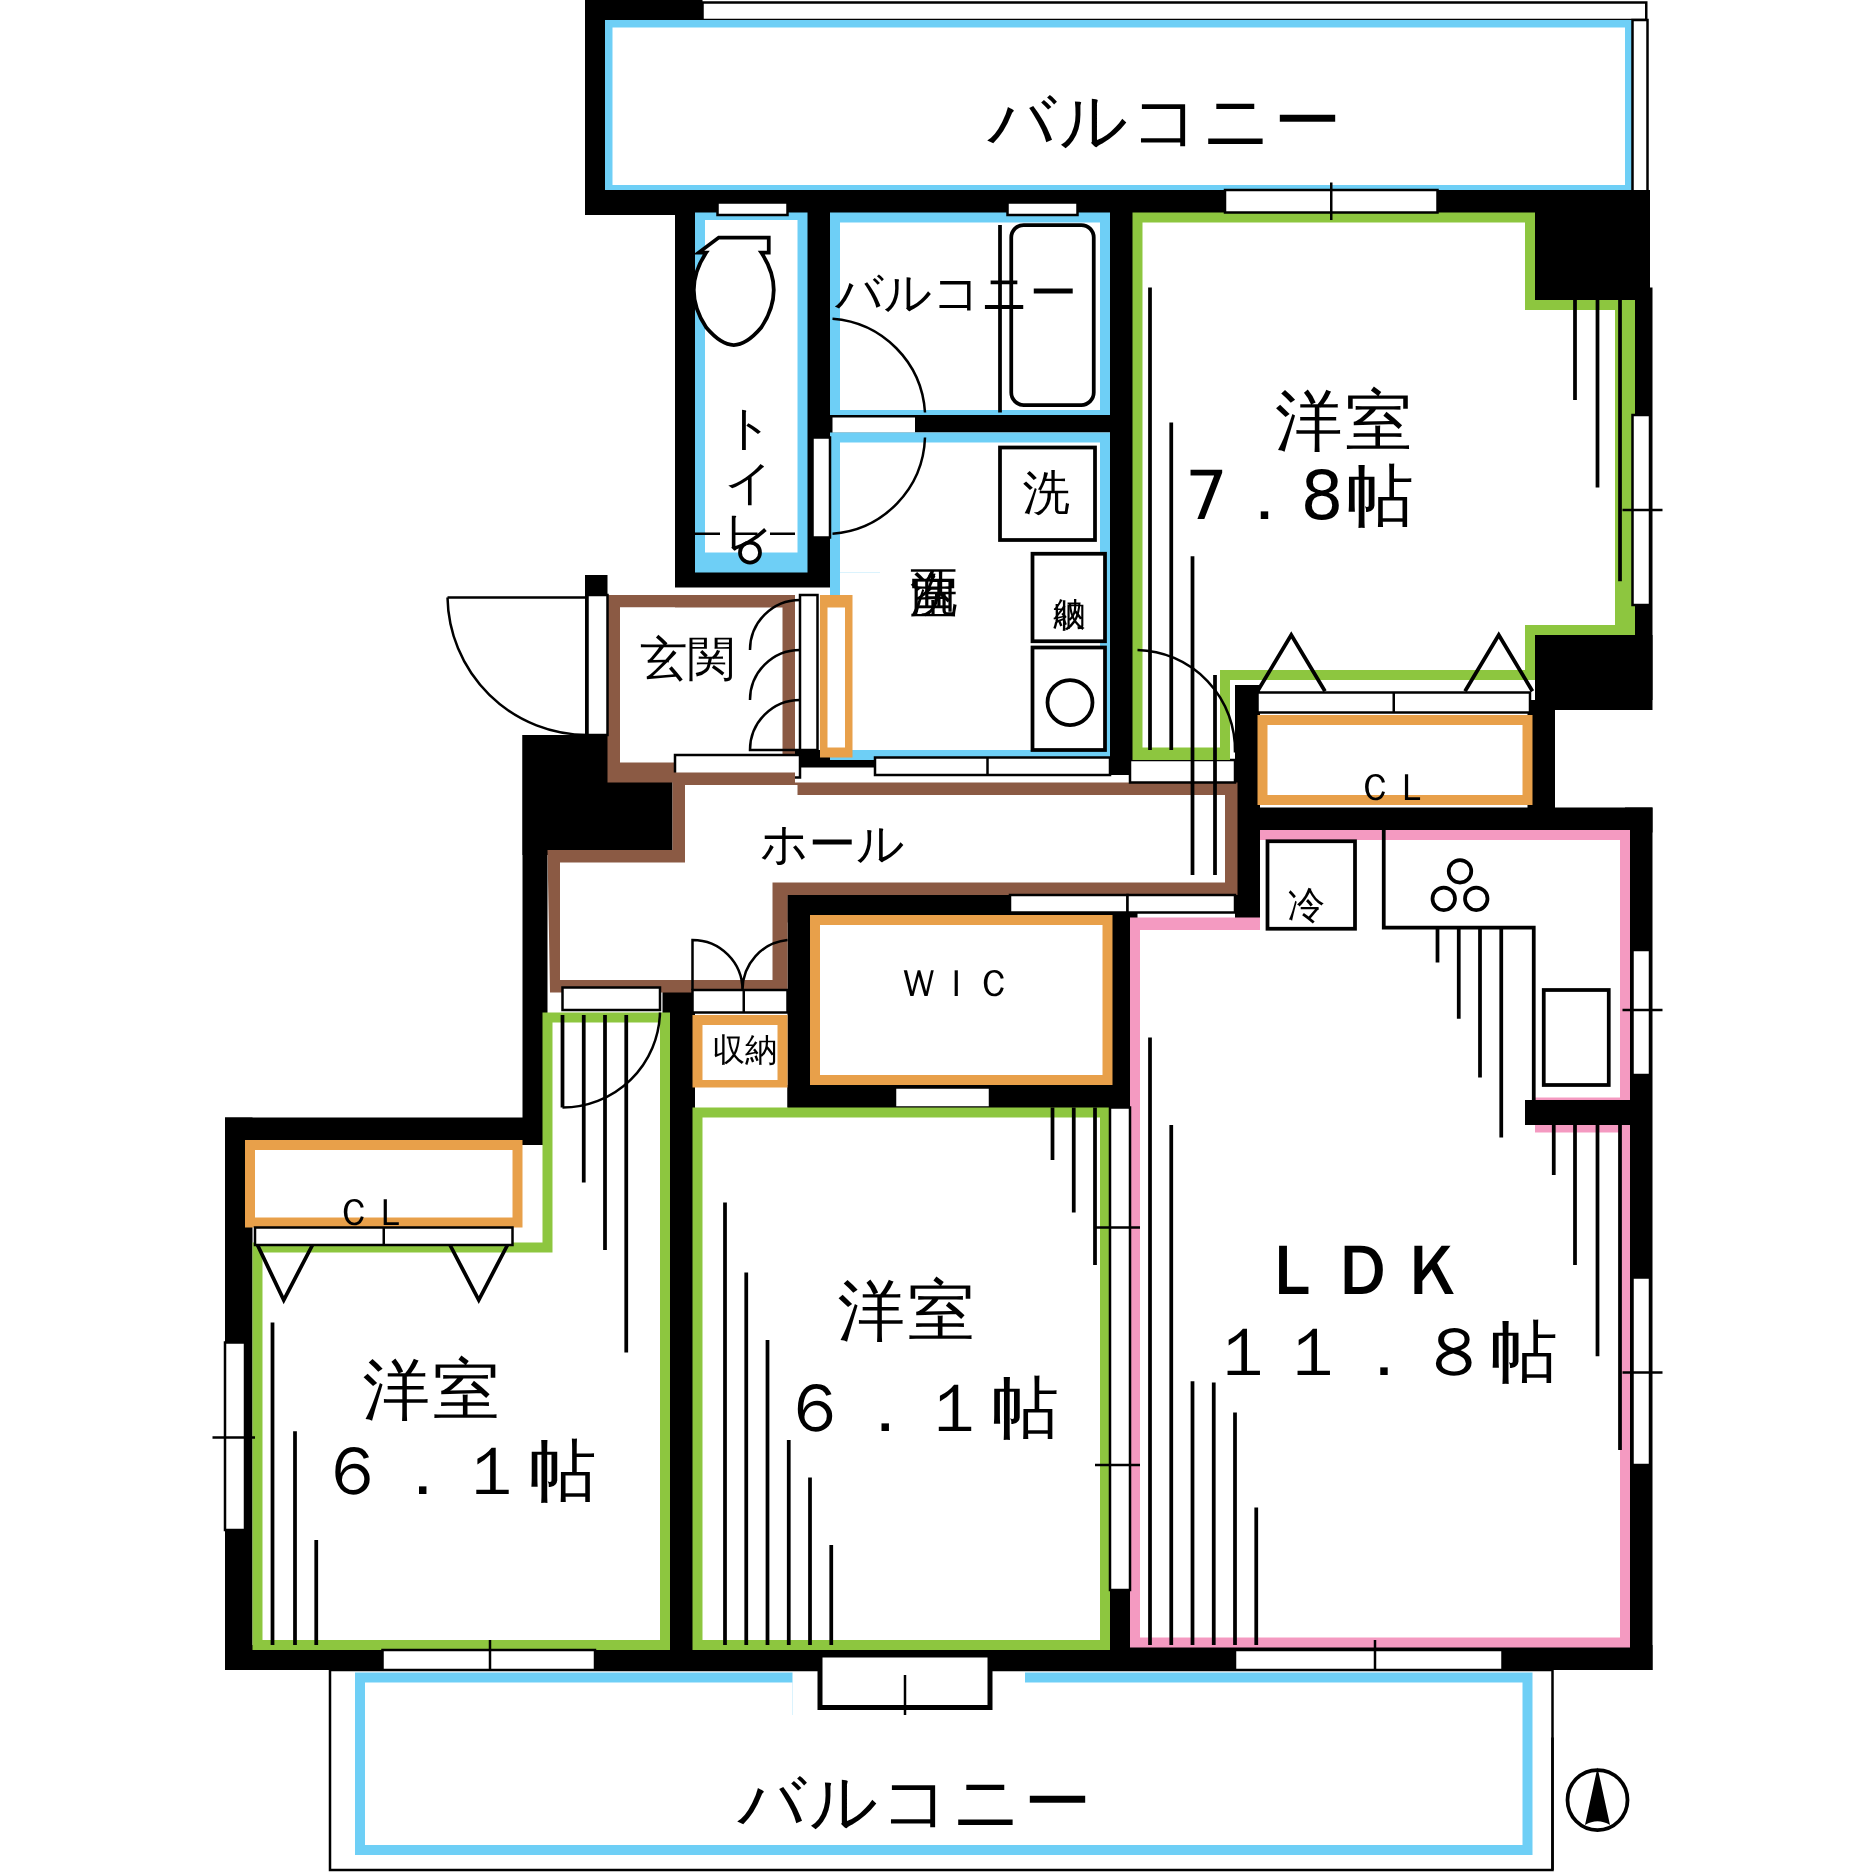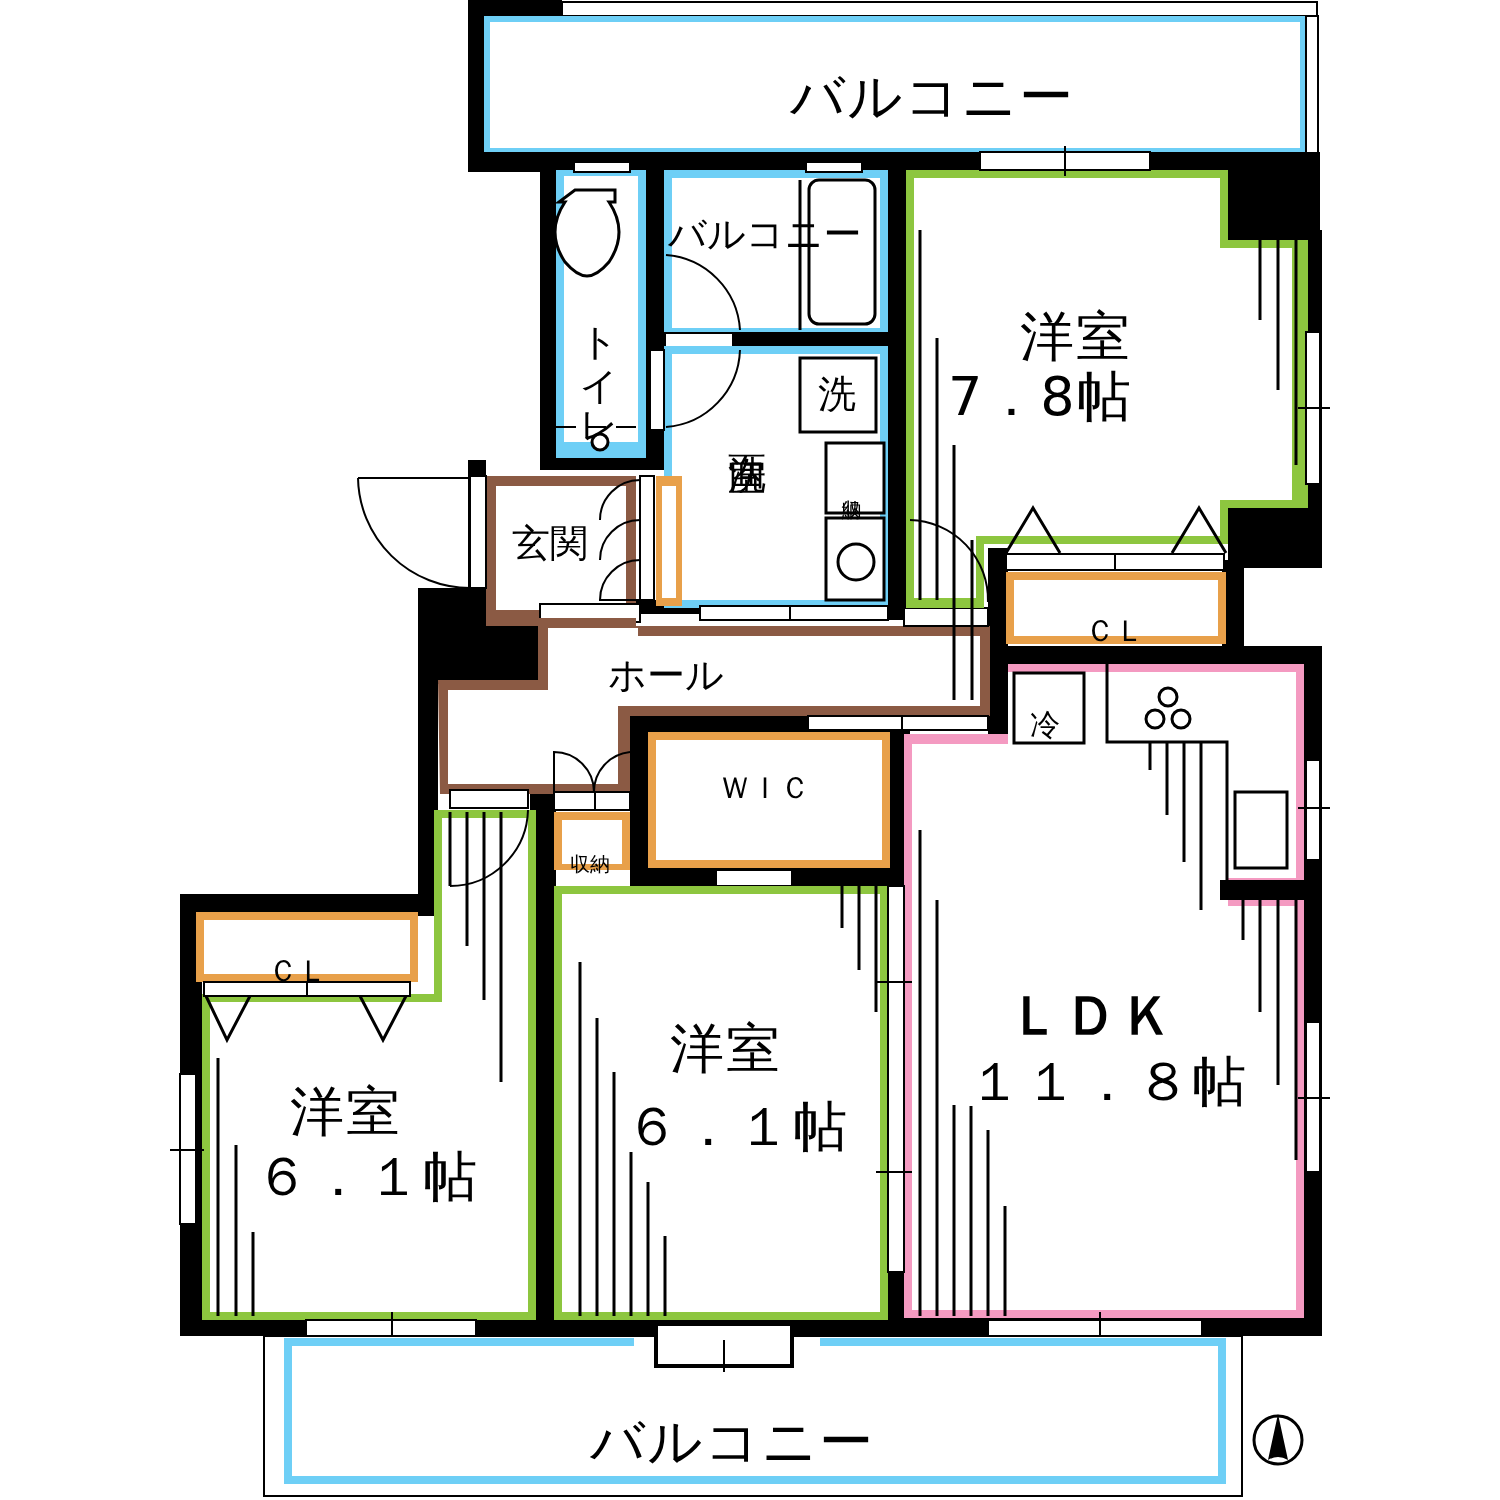--- a/index.html
+++ b/index.html
@@ -2,21 +2,21 @@
 <html><head>
 <meta charset="utf-8">
 <style>
   html,body{margin:0;padding:0;background:#ffffff;}
   body{width:1500px;height:1500px;overflow:hidden;position:relative;font-family:"DejaVu Sans","Liberation Sans",sans-serif;}
   svg{position:absolute;left:0;top:0;}
   .lbl{position:absolute;color:#000;font-family:"DejaVu Sans","Liberation Sans",sans-serif;white-space:nowrap;line-height:1;text-align:center;}
   .big{font-size:54px;letter-spacing:2px;}
   .mid{font-size:38px;}
   .sm{font-size:30px;margin-top:16px;}
-  .xs{font-size:20px;margin-top:26px;}
+  .xs{font-size:26px;}
   .vert{writing-mode:vertical-rl;text-orientation:upright;}
 </style>
 </head>
 <body>
 
 <svg width="1500" height="1500" viewBox="0 0 1500 1500">
 
   <g>
     <rect x="468" y="0" width="94" height="18" fill="#000"></rect>
     <rect x="562" y="2" width="755" height="14" fill="#fff" stroke="#000" stroke-width="2"></rect>
@@ -249,21 +249,21 @@
   </g>
 </svg>
 
 <div class="lbl big" style="left:790px;top:70px;">バルコニー</div>
 <div class="lbl big" style="left:590px;top:1415px;">バルコニー</div>
 <div class="lbl mid vert" style="left:580px;top:300px;">トイレ</div>
 <div class="lbl mid" style="left:668px;top:215px;">バルコニー</div>
 <div class="lbl mid vert" style="left:728px;top:425px;">洗面室</div>
 <div class="lbl mid" style="left:818px;top:375px;">洗</div>
 <div class="lbl xs vert" style="left:842px;top:458px;">収納</div>
-<div class="lbl mid" style="left:512px;top:524px;">玄関</div>
+<div class="lbl mid" style="left:512px;top:508px;">玄関</div>
 <div class="lbl mid" style="left:608px;top:656px;">ホール</div>
 <div class="lbl big" style="left:1020px;top:310px;">洋室</div>
 <div class="lbl big" style="left:948px;top:370px;">7．8帖</div>
 <div class="lbl sm" style="left:1085px;top:600px;">ＣＬ</div>
 <div class="lbl sm" style="left:1030px;top:694px;">冷</div>
 <div class="lbl big" style="left:1008px;top:989px;font-weight:bold;">ＬＤＫ</div>
 <div class="lbl big" style="left:968px;top:1055px;">１１．８帖</div>
 <div class="lbl sm" style="left:720px;top:759px;font-family:Liberation Mono, monospace;">ＷＩＣ</div>
 <div class="lbl xs" style="left:570px;top:828px;">収納</div>
 <div class="lbl big" style="left:290px;top:1085px;">洋室</div>

